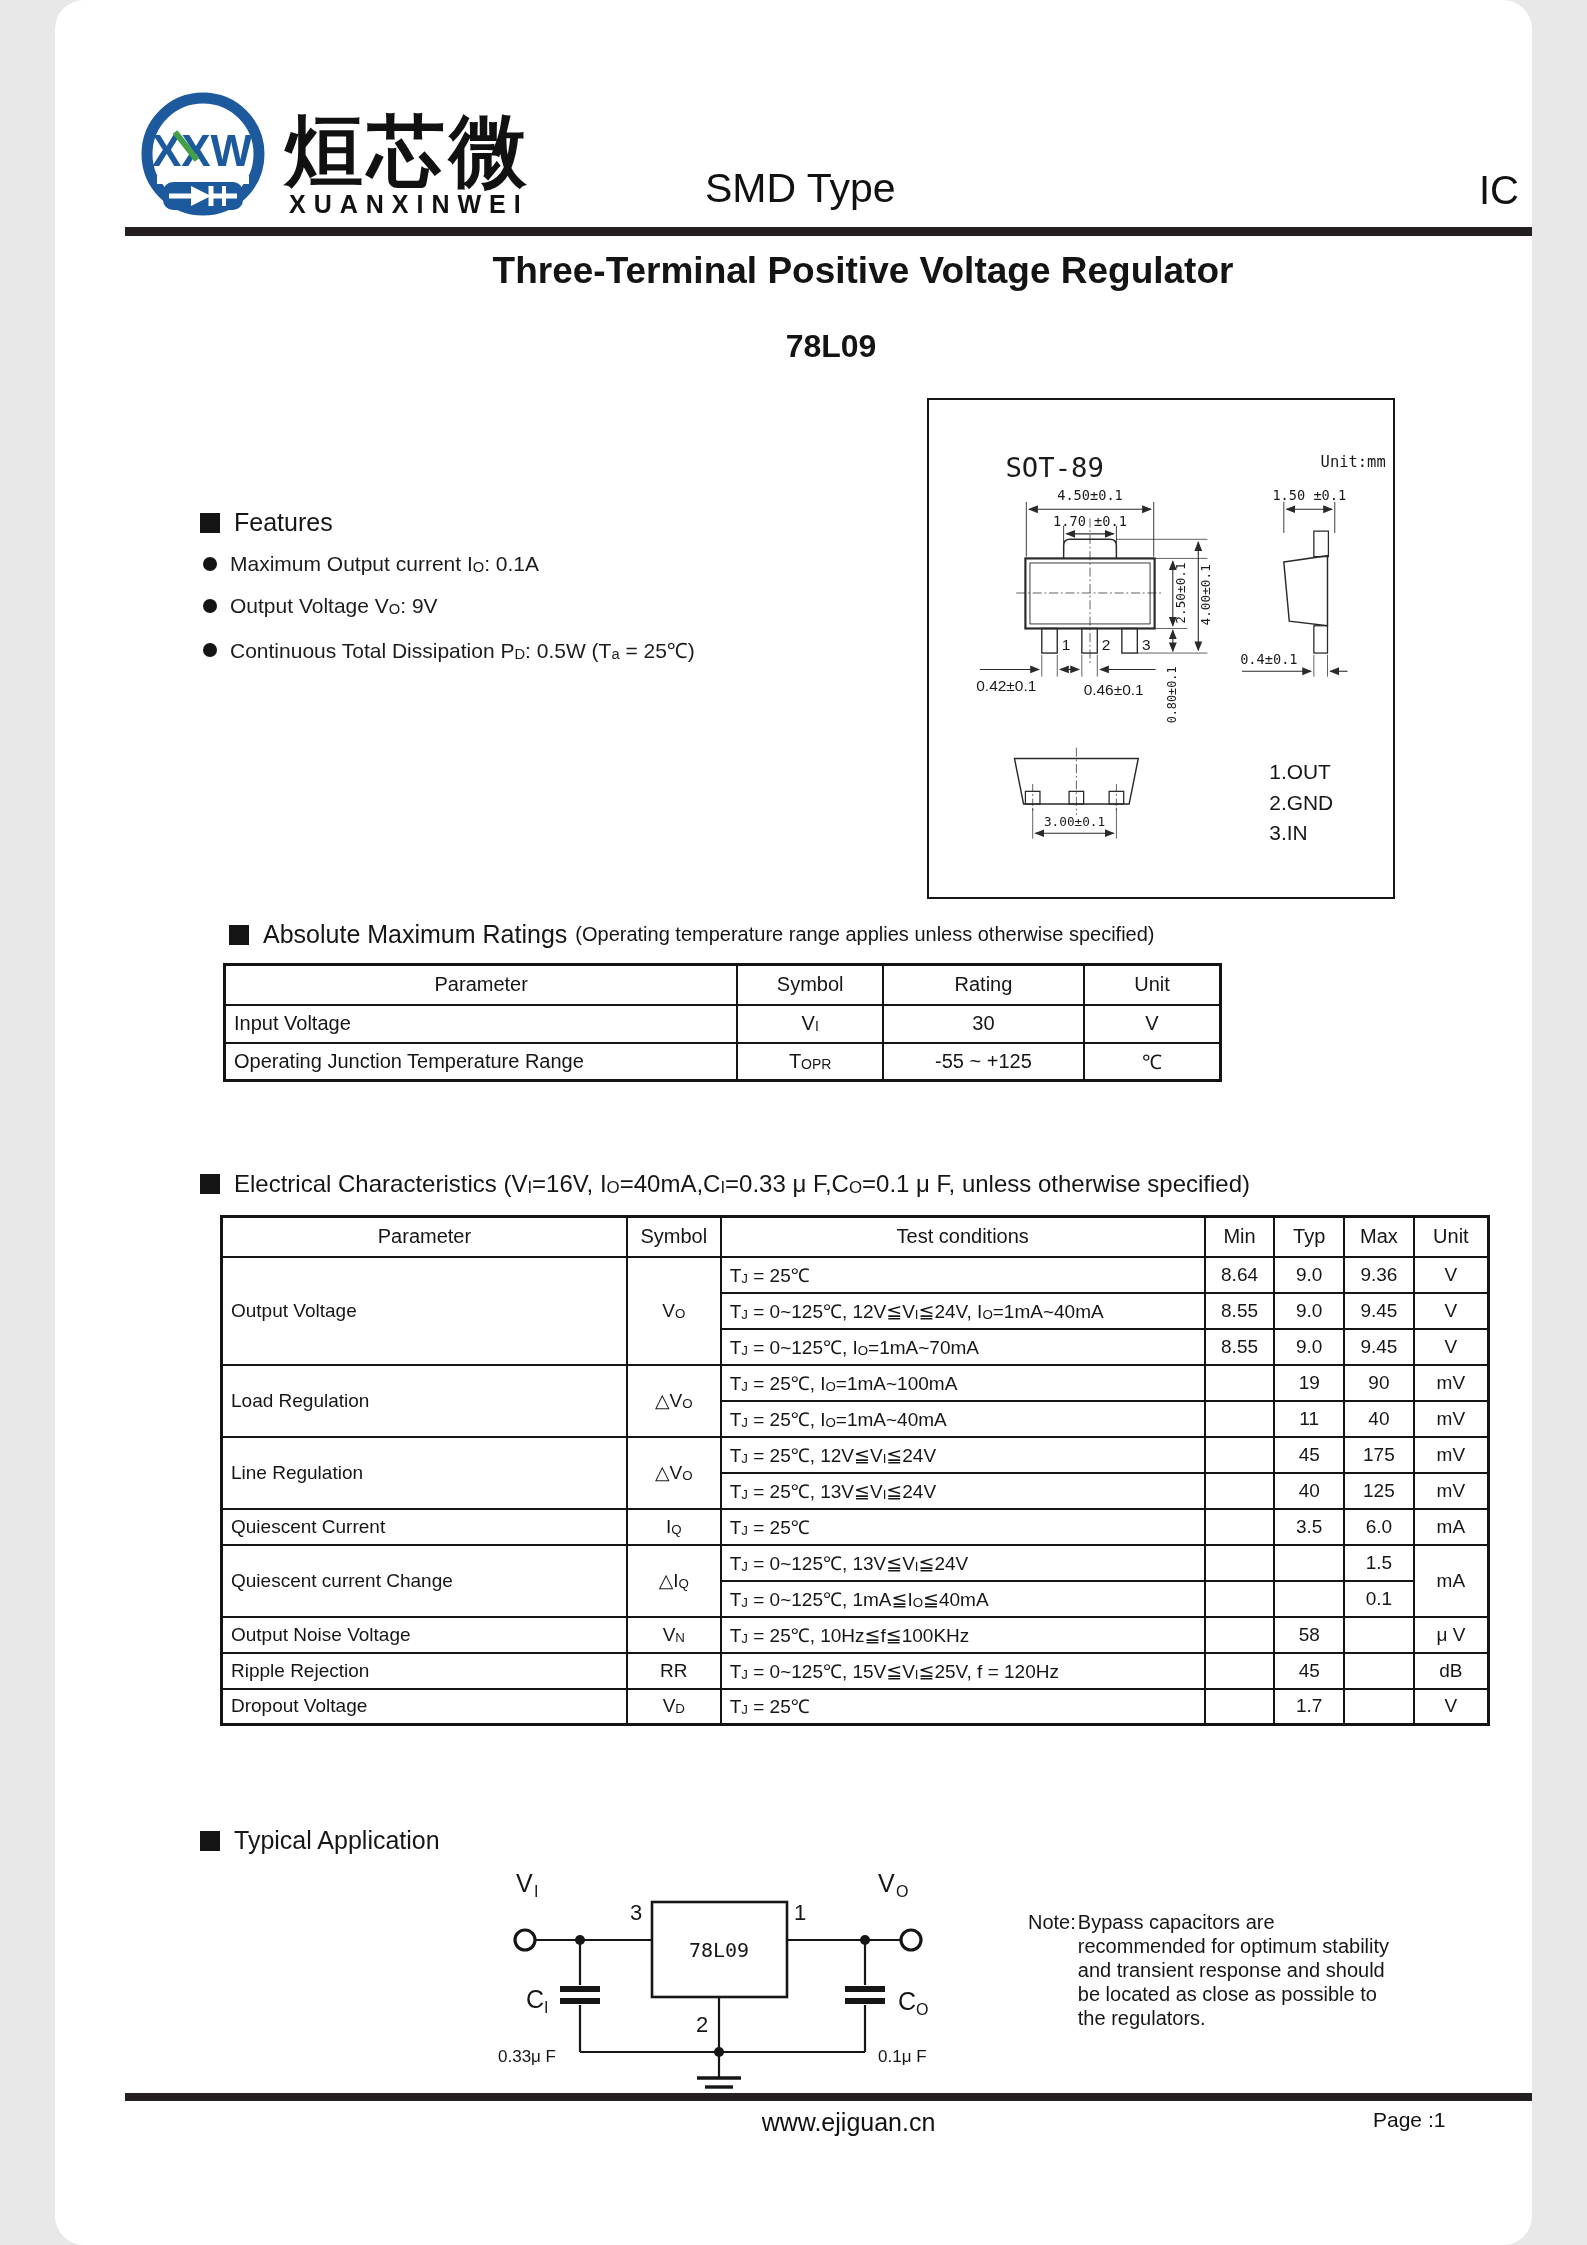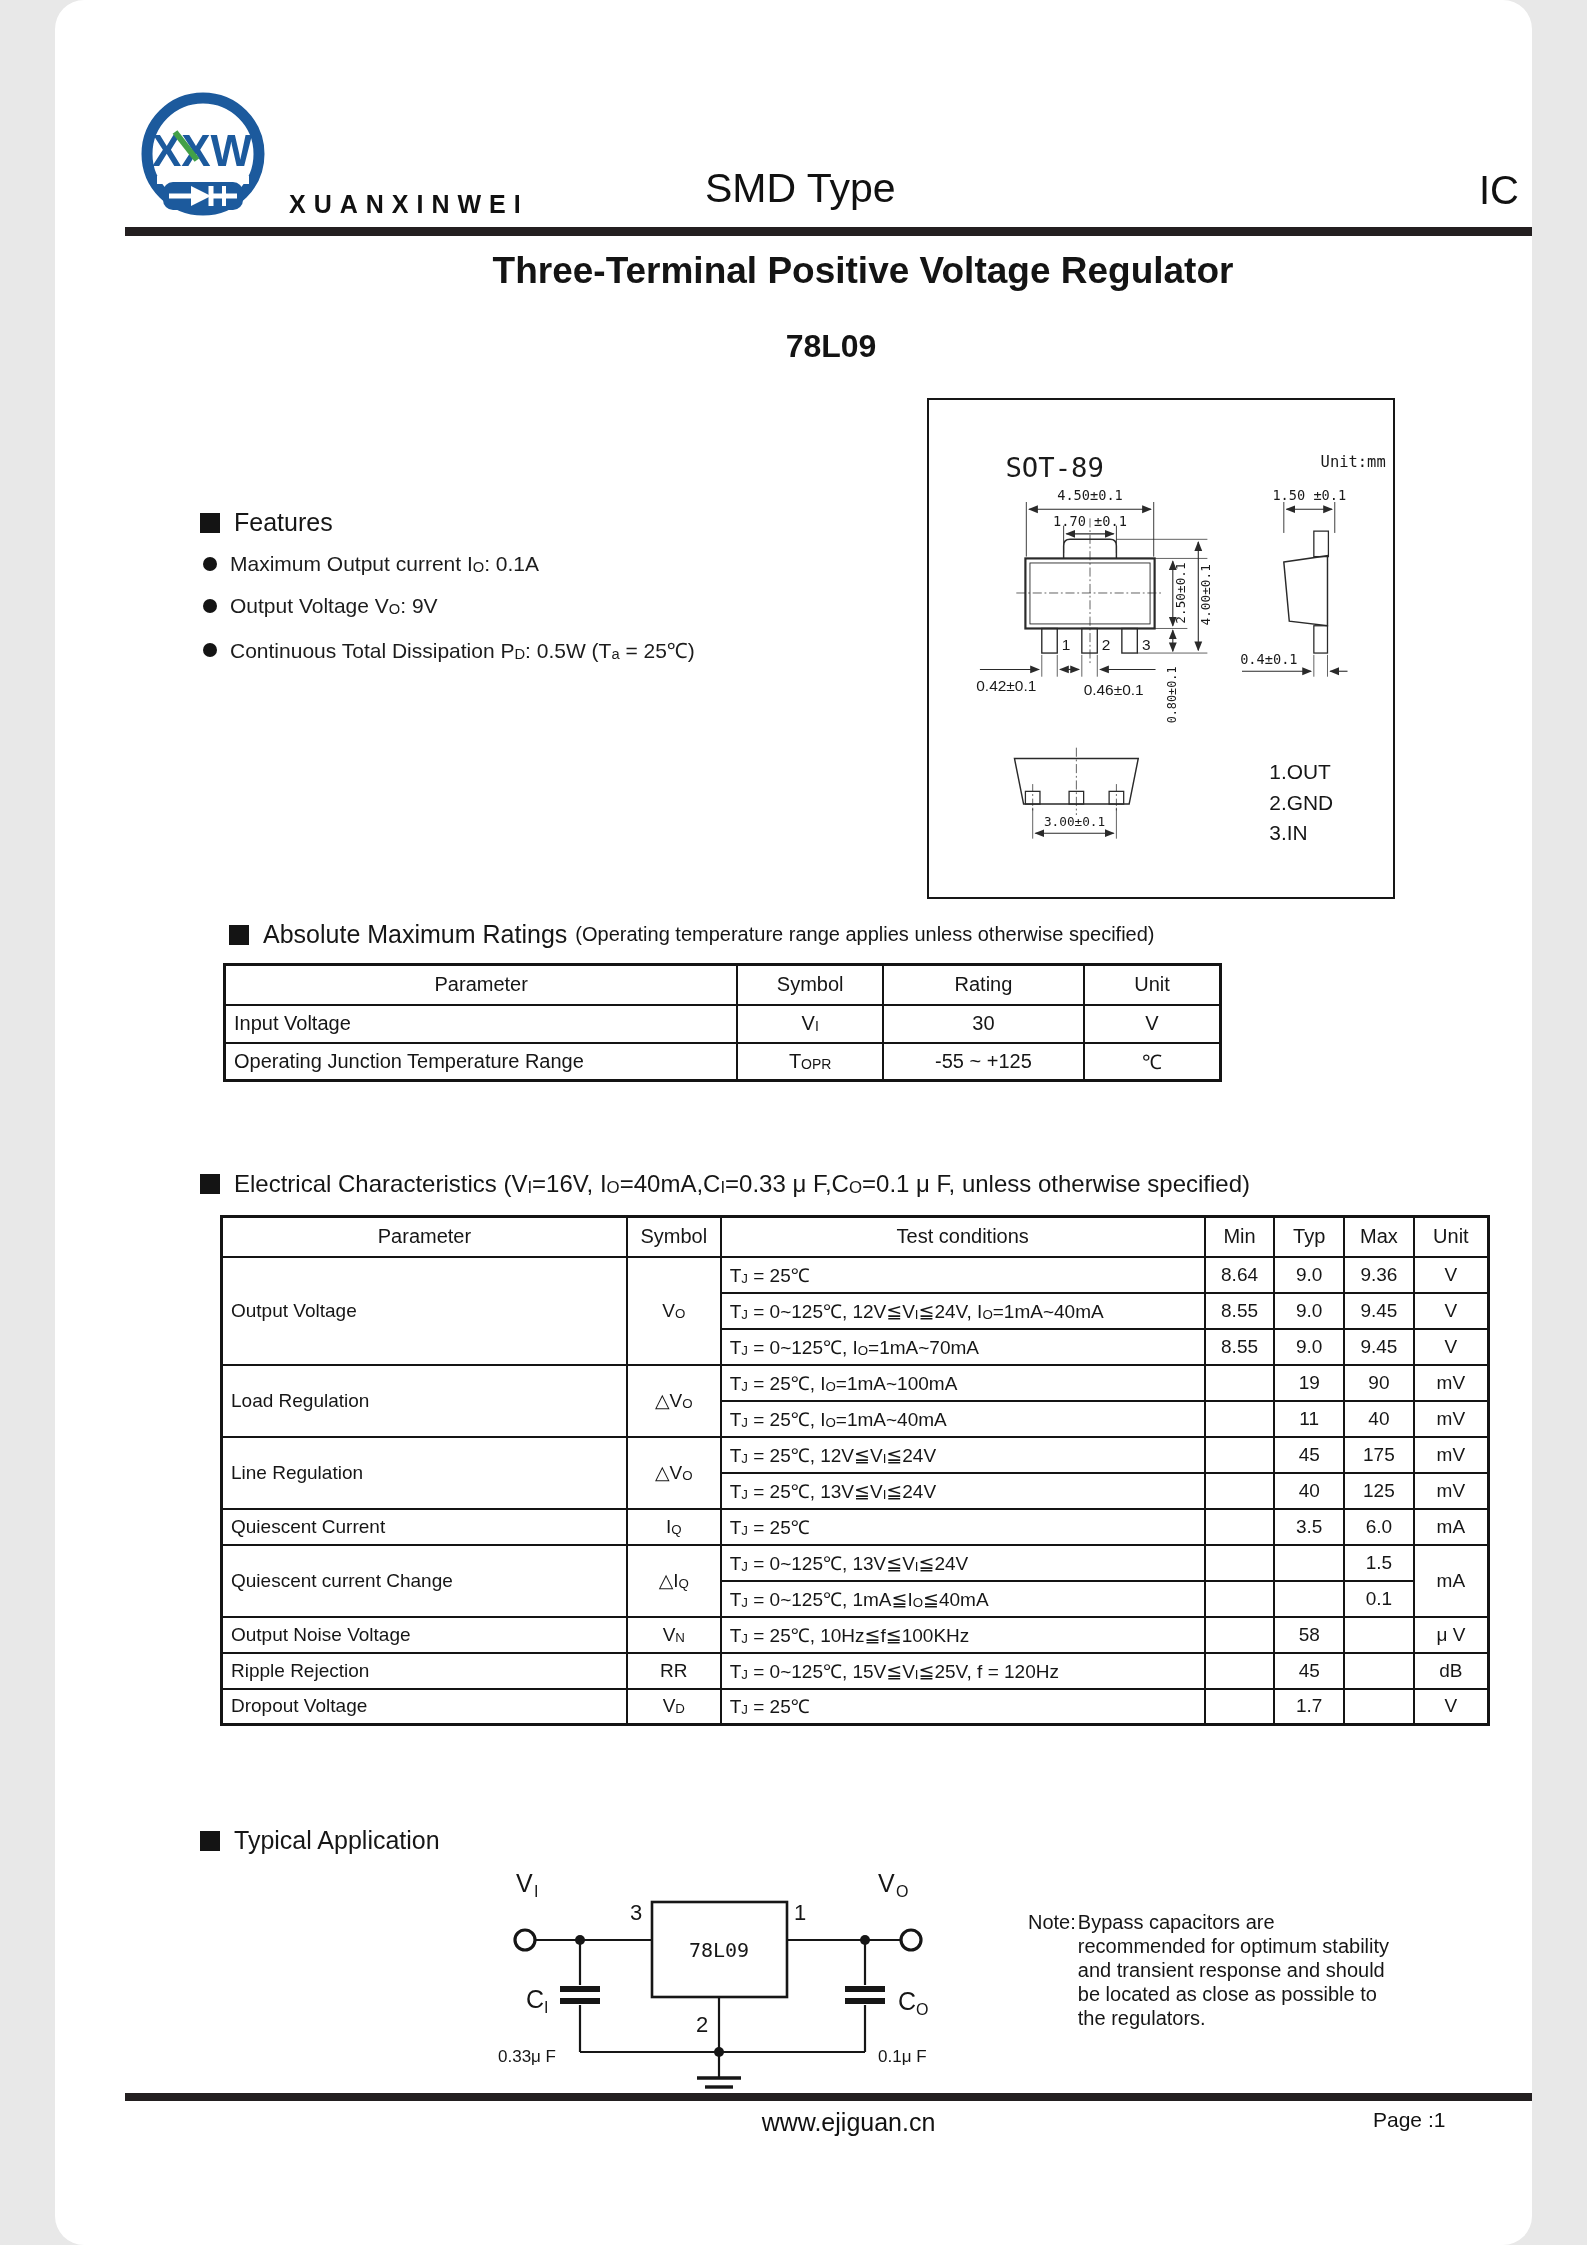--- a/index.html
+++ b/index.html
@@ -82,20 +82,21 @@
       <rect x="24" y="94" width="80" height="28" rx="10" fill="#1c5a9d"></rect>
       <g stroke="#ffffff" stroke-width="5">
         <line x1="30" y1="108" x2="52" y2="108"></line>
         <path d="M52,98 L72,108 L52,118 Z" fill="#ffffff" stroke="none"></path>
         <line x1="72" y1="98" x2="72" y2="118"></line>
         <line x1="72" y1="108" x2="98" y2="108"></line>
         <line x1="85" y1="98" x2="85" y2="118" stroke-width="4"></line>
       </g>
     </svg>
   </div>
+  <div class="logo-cn">烜芯微</div>
   <div class="logo-latin">XUANXINWEI</div>
   <div class="doc-type">SMD Type</div>
   <div class="category">IC</div>
   <div class="top-rule"></div>
 
   <div class="title-main">Three-Terminal Positive Voltage Regulator</div>
   <div class="title-part">78L09</div>
 
   <div class="sec-head features-head">
     <span class="sec-square"></span>

